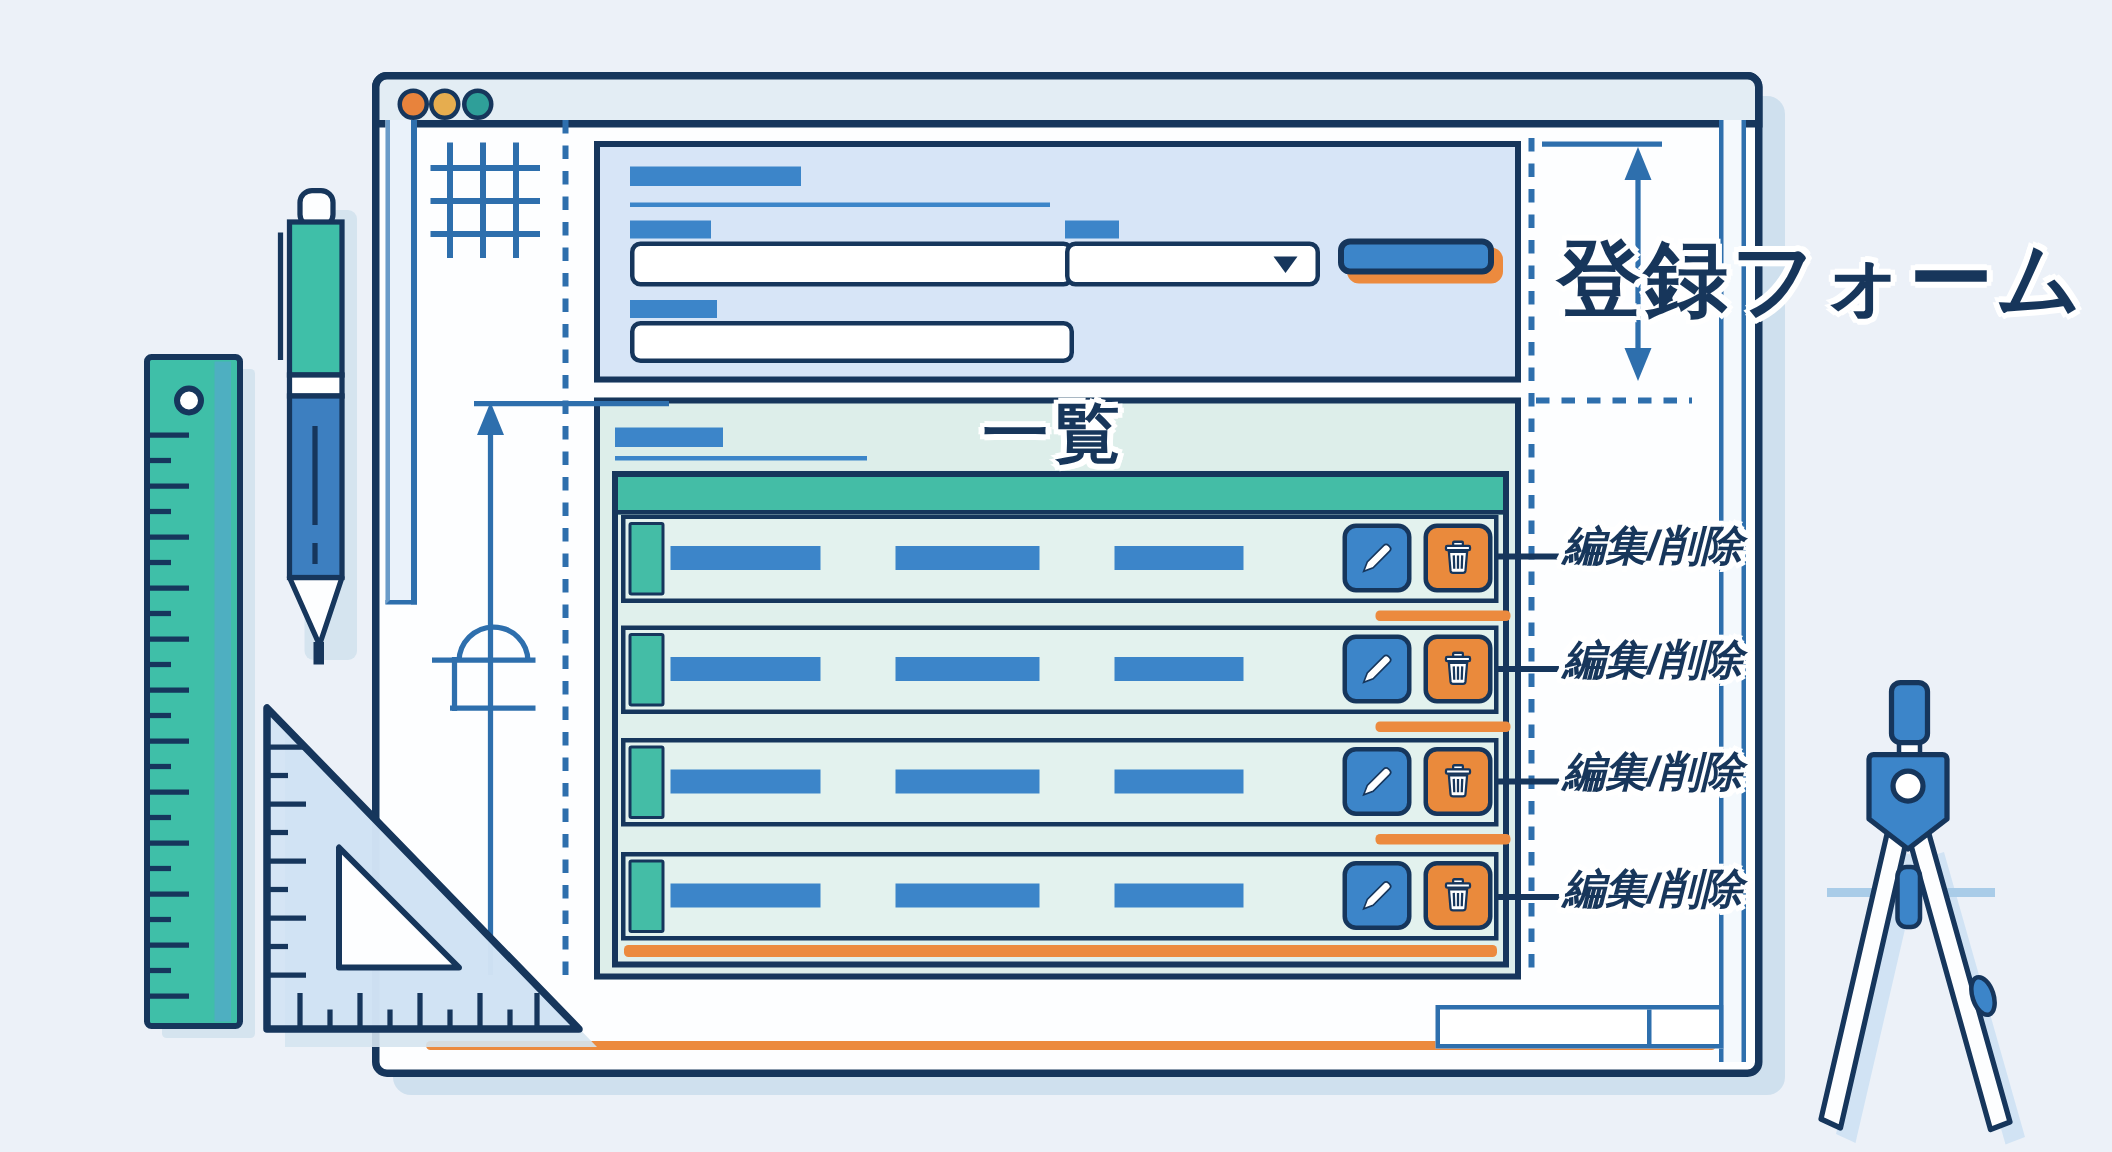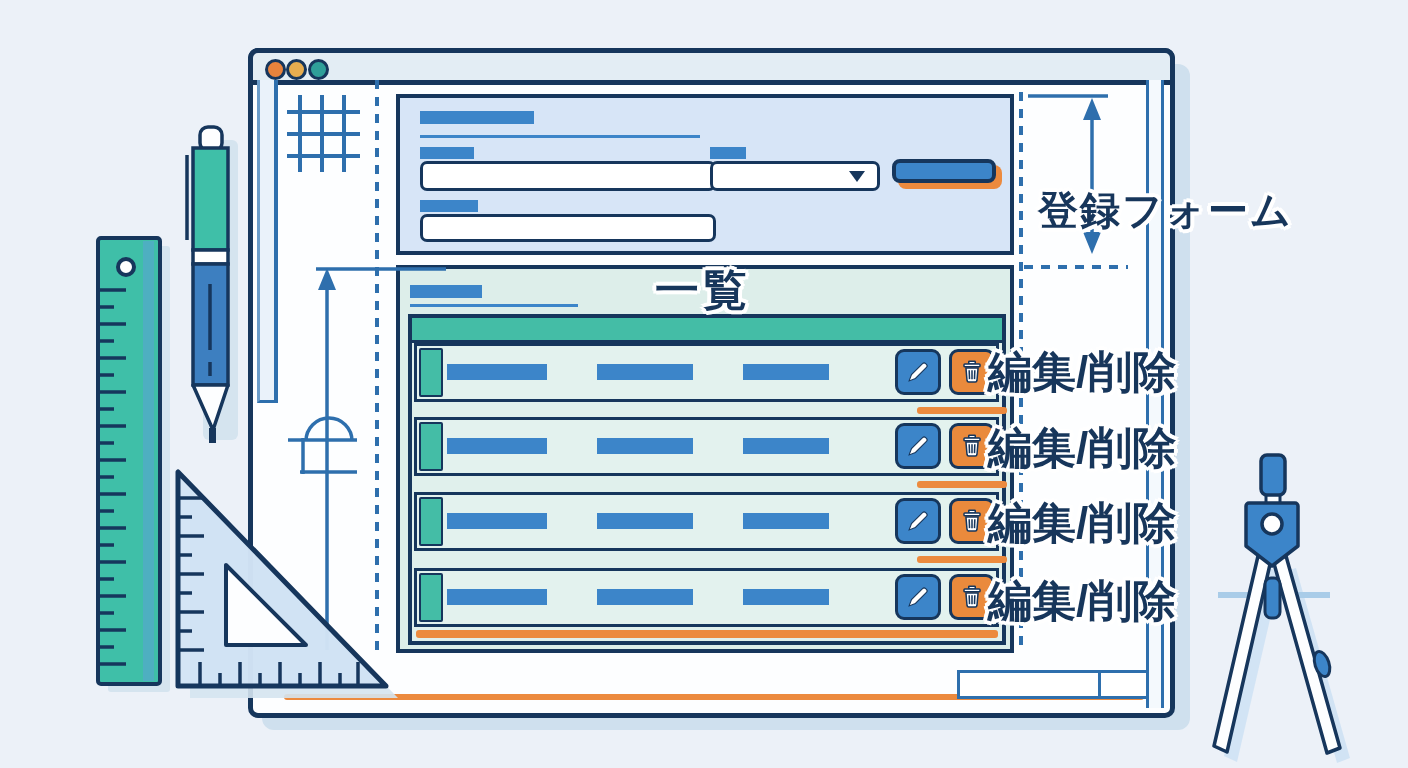--- a/index.html
+++ b/index.html
@@ -46,23 +46,23 @@
   .icon-btn.del{background:#ea8a3c;}
   .underline{position:absolute;left:505px;width:90px;height:7px;background:#ec8a3e;border-radius:3px;}
   .full-underline{position:absolute;left:4px;width:582px;height:8px;top:312px;background:#ec8a3e;border-radius:3px;}
 
   
   .halo{
     color:#17365b;font-weight:900;line-height:1;white-space:nowrap;
     text-shadow:-3px -3px 0 #fff,3px -3px 0 #fff,-3px 3px 0 #fff,3px 3px 0 #fff,
                 -4px 0 0 #fff,4px 0 0 #fff,0 -4px 0 #fff,0 4px 0 #fff;
   }
-  .form-label{left:1038px;top:158px;font-size:40px;letter-spacing:2px;margin-top:32px;}
+  .form-label{left:1038px;top:158px;font-size:56px;letter-spacing:2px;}
   .list-label{left:655px;top:268px;font-size:44px;letter-spacing:4px;}
-  .rowlabel{left:988px;font-size:44px;}
+  .rowlabel{left:1042px;font-size:28px;font-style:italic;}
 
   
   .bottom-orange{left:284px;top:694px;width:860px;height:6px;background:#ec8a3e;border-radius:3px;}
   .titleblock{left:957px;top:670px;width:186px;height:23px;border:3px solid #2e6fad;background:#fff;}
   .titleblock-div{position:absolute;left:138px;top:0;bottom:0;border-left:3px solid #2e6fad;}
   svg{display:block;}
   .overlay{left:0;top:0;pointer-events:none;}
 </style>
 </head>
 <body>

